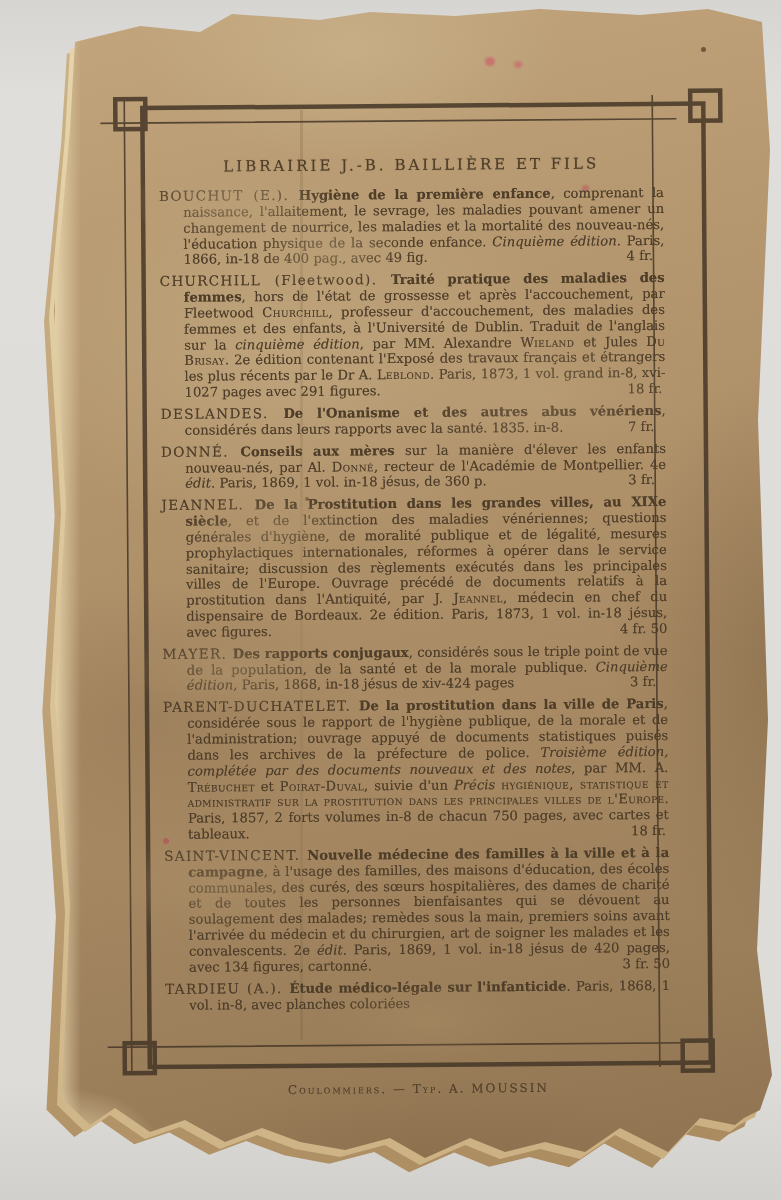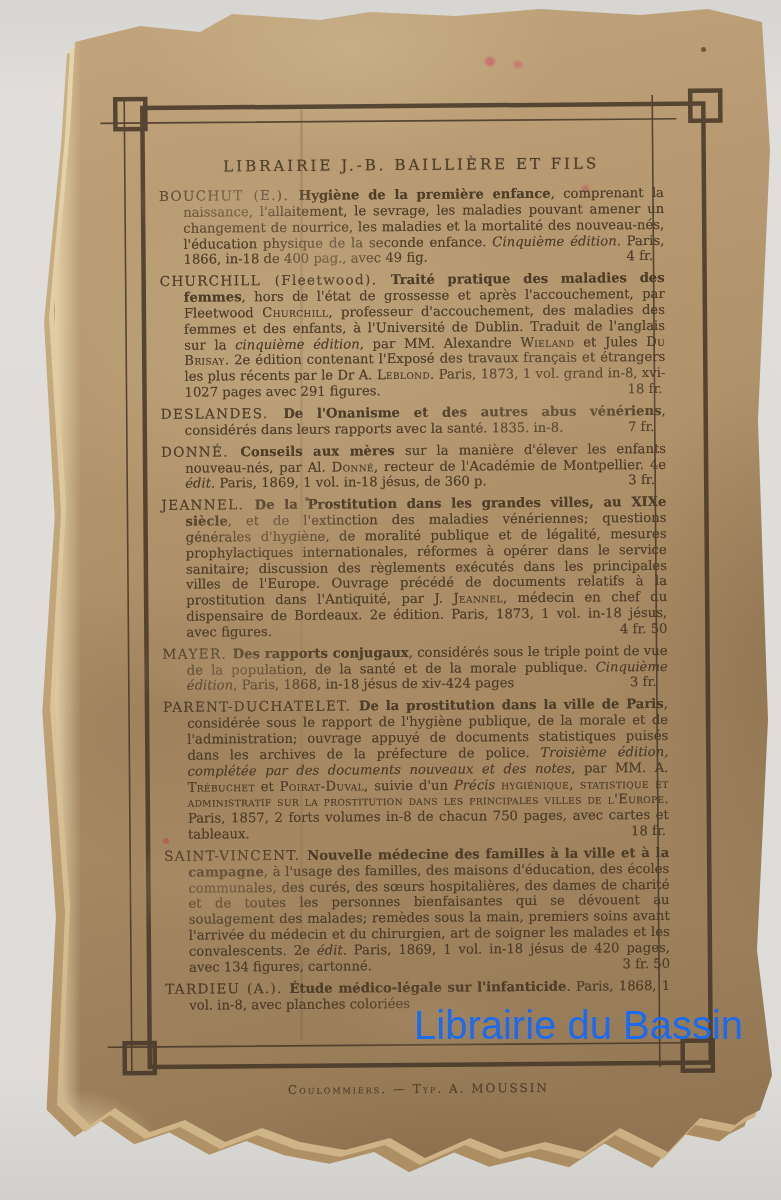--- a/index.html
+++ b/index.html
@@ -116,14 +116,13 @@
           <p class="entry"><span class="seg s-a">SAINT-VINCENT. </span><span class="seg s-b">Nouvelle médecine des familles à la ville et à la campagne</span><span class="seg s-n">, à l'usage des familles, des maisons d'éducation, des écoles communales, des curés, des sœurs hospitalières, des dames de charité et de toutes les personnes bienfaisantes qui se dévouent au soulagement des malades; remèdes sous la main, premiers soins avant l'arrivée du médecin et du chirurgien, art de soigner les malades et les convalescents. 2e </span><span class="seg s-i">édit</span><span class="seg s-n">. Paris, 1869, 1 vol. in-18 jésus de 420 pages, avec 134 figures, cartonné.</span><span class="price">3 fr. 50</span></p>
           <p class="entry"><span class="seg s-a">TARDIEU (A.). </span><span class="seg s-b">Étude médico-légale sur l'infanticide</span><span class="seg s-n">. Paris, 1868, 1 vol. in-8, avec planches coloriées</span></p>
         </div>
 
       <div class="imprint">Coulommiers. — Typ. A. MOUSSIN</div>
     </div>
 
     <div class="wear"></div>
   </div>
 
-  <div class="watermark" style="color: rgb(27, 106, 242);">Librairie du Bassin</div>
 </div>
 
 </body></html>

